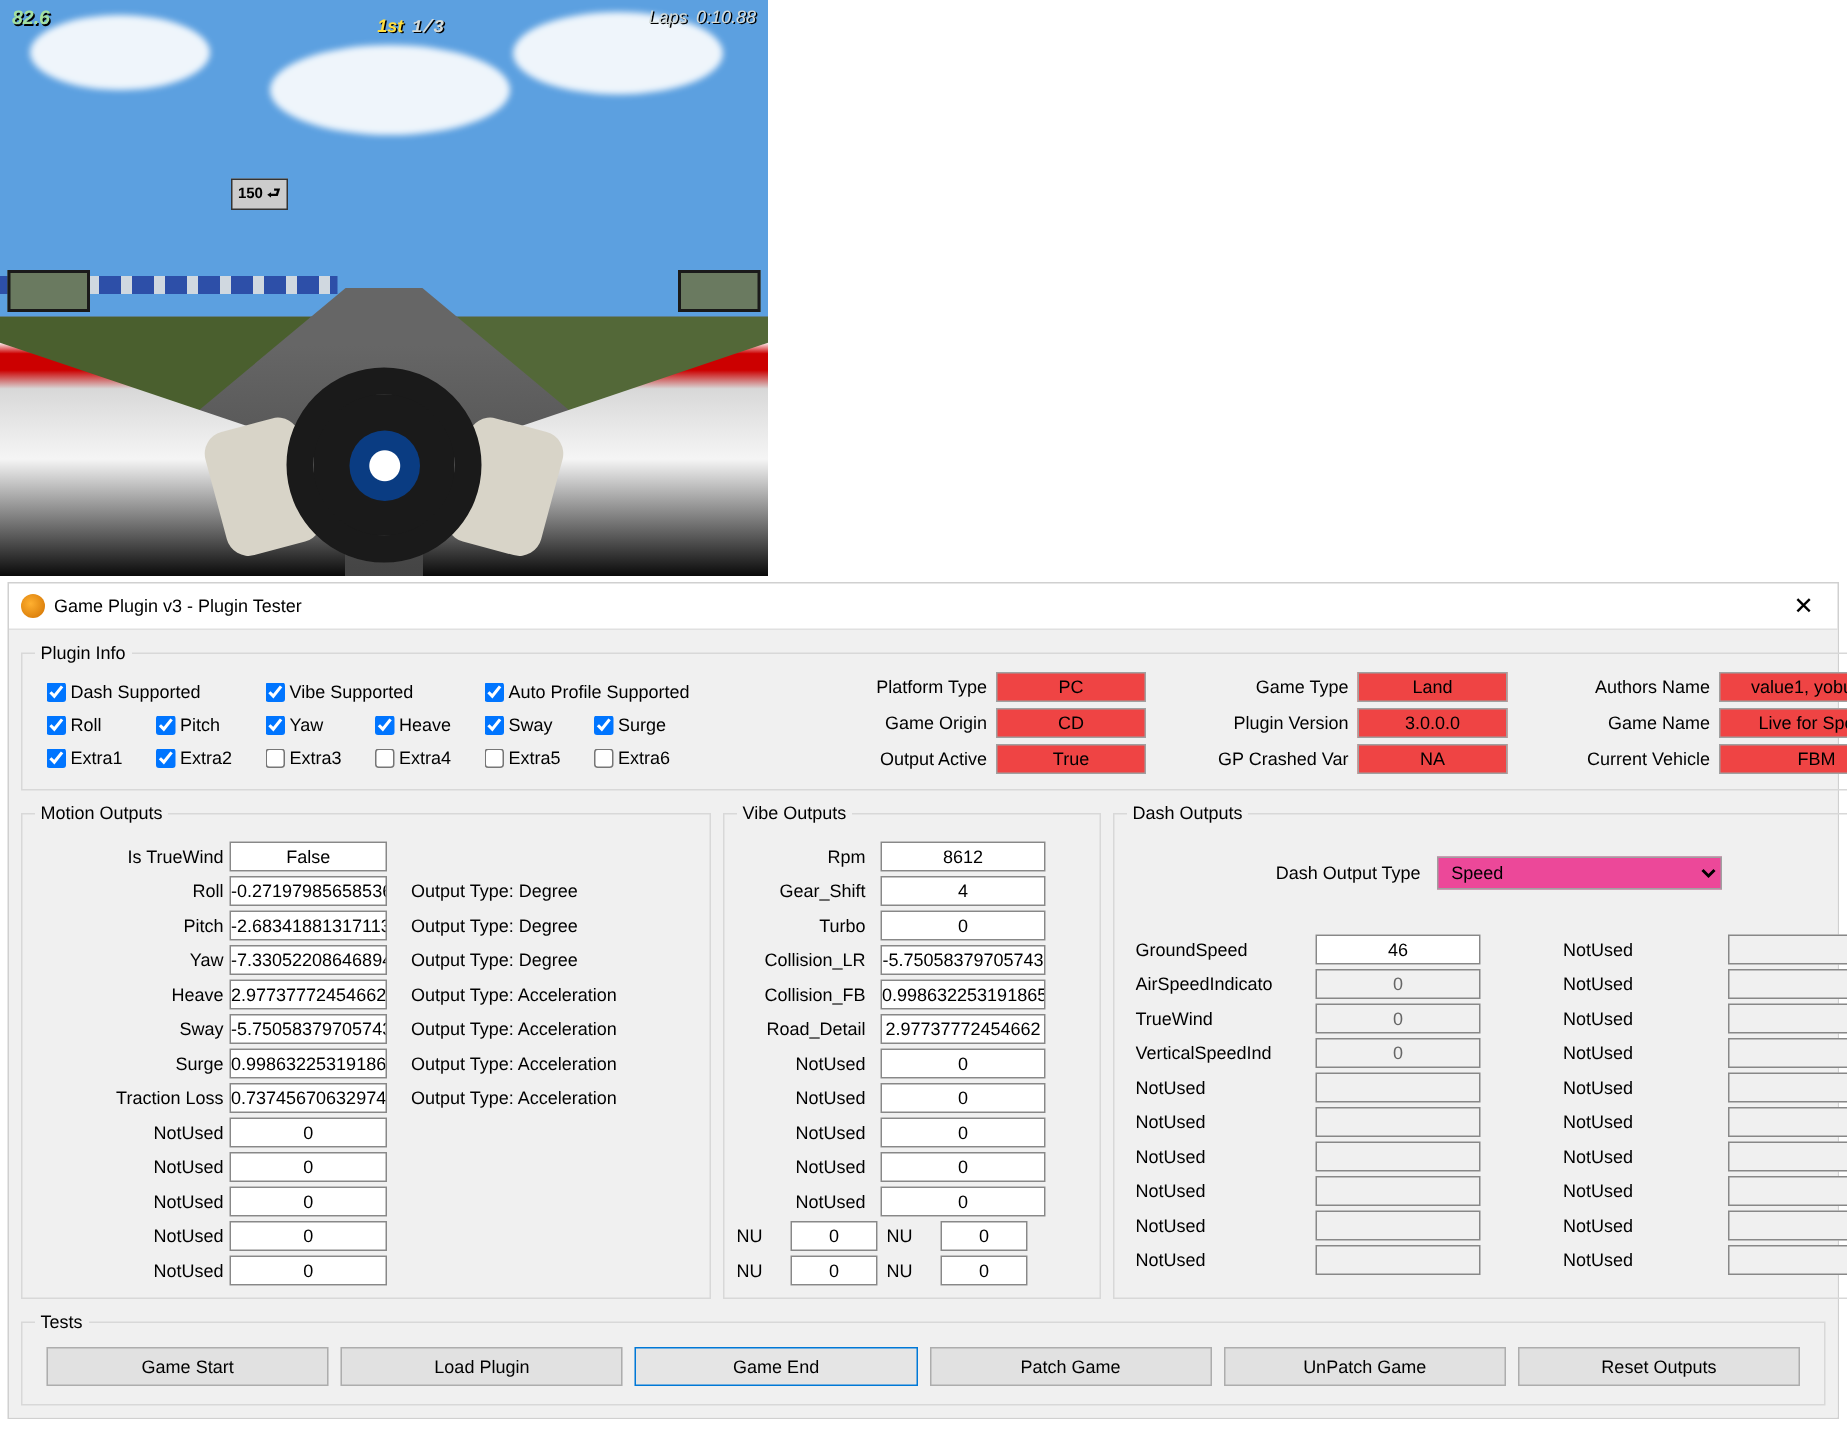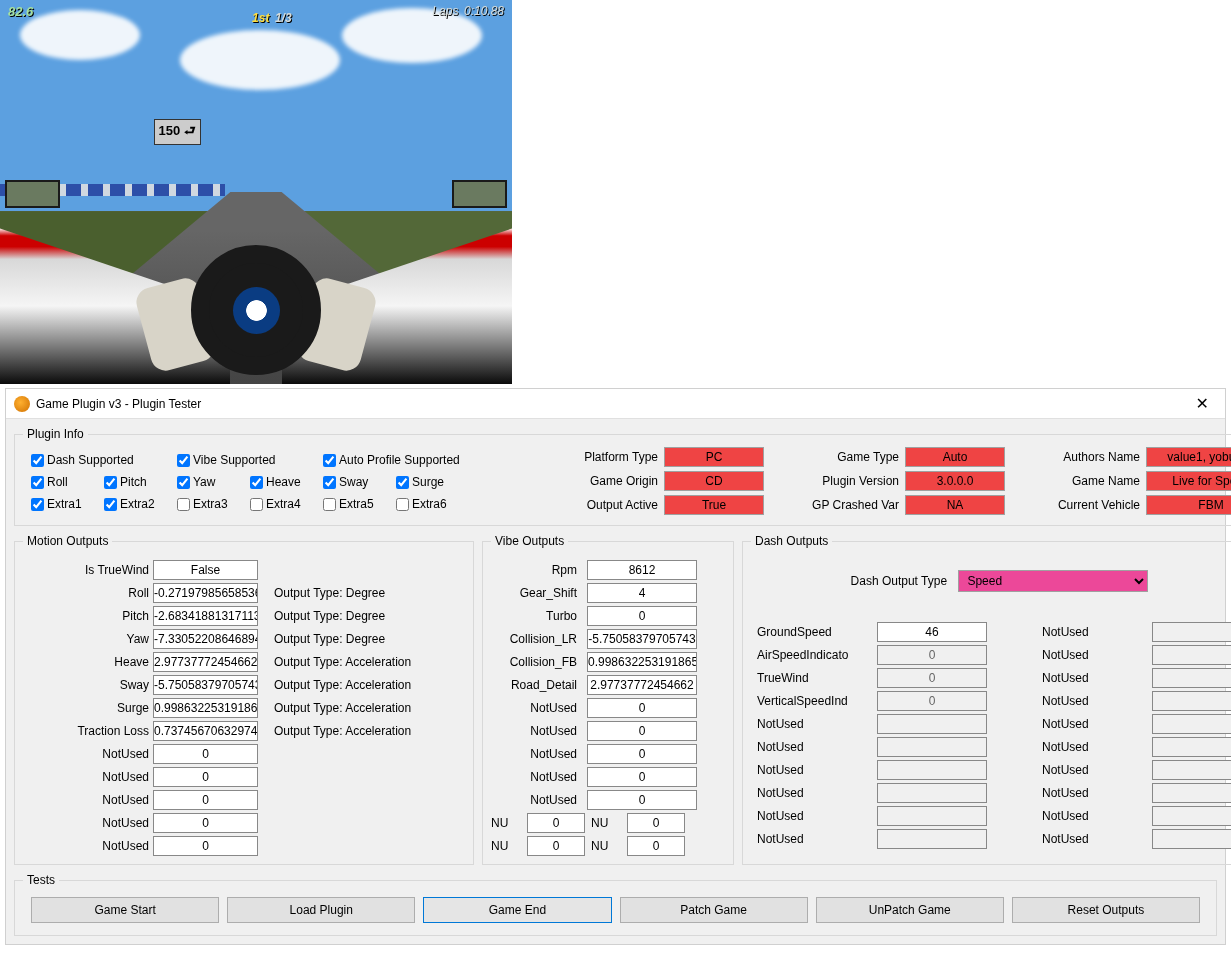--- a/index.html
+++ b/index.html
@@ -17,23 +17,23 @@
 .body-r { right: 0; clip-path: polygon(0 50%, 100% 0, 100% 100%, 0 100%); }
 .wheel { position: absolute; bottom: 5%; left: 50%; transform: translateX(-50%); width: 130px; height: 130px; border-radius: 50%; border: 18px solid #1a1a1a; background: radial-gradient(circle, #0a3060 30%, #1a1a1a 31%); }
 .wheel::after{content:"";position:absolute;inset:25%;background:radial-gradient(circle,#fff 30%,#0a3c82 32%);border-radius:50%;}
 .hand { position: absolute; width: 65px; height: 85px; background: #d8d4c8; border-radius: 15px; }
 .hand-l { bottom: 10%; left: 28%; transform: rotate(-15deg); }
 .hand-r { bottom: 10%; right: 28%; transform: rotate(15deg); }
 .mirror { position: absolute; top: 47%; width: 55px; height: 28px; background: #6a7a60; border: 2px solid #1a1a1a; }
 .mirror-l { left: 5px; } .mirror-r { right: 5px; }
 .hud-tl { position:absolute; top:4px; left:8px; color:#a4e0a0; font-style:italic; font-weight:bold; font-size:13px; text-shadow:1px 1px 0 #000;}
 .hud-pos{ position:absolute; top:4px; left:50%; transform:translateX(-10%); font-weight:bold; font-style:italic; font-size:20px;}
-.hud-pos .p1{color:#ffde3e;text-shadow:1px 1px 0 #000;} .hud-pos .p2{color:#d5dbd9;text-shadow:1px 1px 0 #000;}
+.hud-pos .p1{color:#ffde3e;text-shadow:1px 1px 0 #000;} .hud-pos .p2{color:#d5dbd9;text-shadow:1px 1px 0 #000;font-family:Liberation Mono, monospace;}
 .hud-tr{ position:absolute; top:4px; right:8px; color:#d5dbd9; font-style:italic; font-size:10px; text-shadow:1px 1px 0 #000; text-align:right;}
-.sign{position:absolute;top:31%;left:30%;background:#ccc;border:1px solid #333;padding:1px 4px;font-size:13px;font-weight:bold;}
+.sign{position:absolute;top:31%;left:30%;background:#ccc;border:1px solid #333;padding:1px 4px;font-size:10px;font-weight:bold;}
 
 .win { position: absolute; top: 388px; left: 5px; width: 1221px; background: #fff; border: 1px solid #d0d0d0; }
 .titlebar { display: flex; align-items: center; padding: 5px 8px; border-bottom: 1px solid #e0e0e0; }
 .titlebar .icon { width: 16px; height: 16px; background: radial-gradient(circle at 40% 40%, #ffb030, #d07000); border-radius: 50%; margin-right: 6px; }
 .titlebar .title { flex: 1; }
 .titlebar .close { font-size: 16px; padding: 0 8px; cursor: default; }
 .content { background: #f0f0f0; padding: 8px; }
 fieldset { border: 1px solid #d8d8d8; padding: 6px 8px 8px; margin: 0; }
 legend { padding: 0 4px; }
 .plugin-info .row { display: flex; align-items: flex-start; }
@@ -179,21 +179,21 @@
         <div class="kv">
           <label>Platform Type</label>
           <div class="val">PC</div>
           <label>Game Origin</label>
           <div class="val">CD</div>
           <label>Output Active</label>
           <div class="val">True</div>
         </div>
         <div class="kv">
           <label>Game Type</label>
-          <div class="val">Auto</div>
+          <div class="val">Land</div>
           <label>Plugin Version</label>
           <div class="val">3.0.0.0</div>
           <label>GP Crashed  Var</label>
           <div class="val">NA</div>
         </div>
         <div class="kv" style="grid-template-columns:105px 130px;">
           <label>Authors Name</label>
           <div class="val">value1, yobuddy</div>
           <label>Game Name</label>
           <div class="val">Live for Speed</div>

